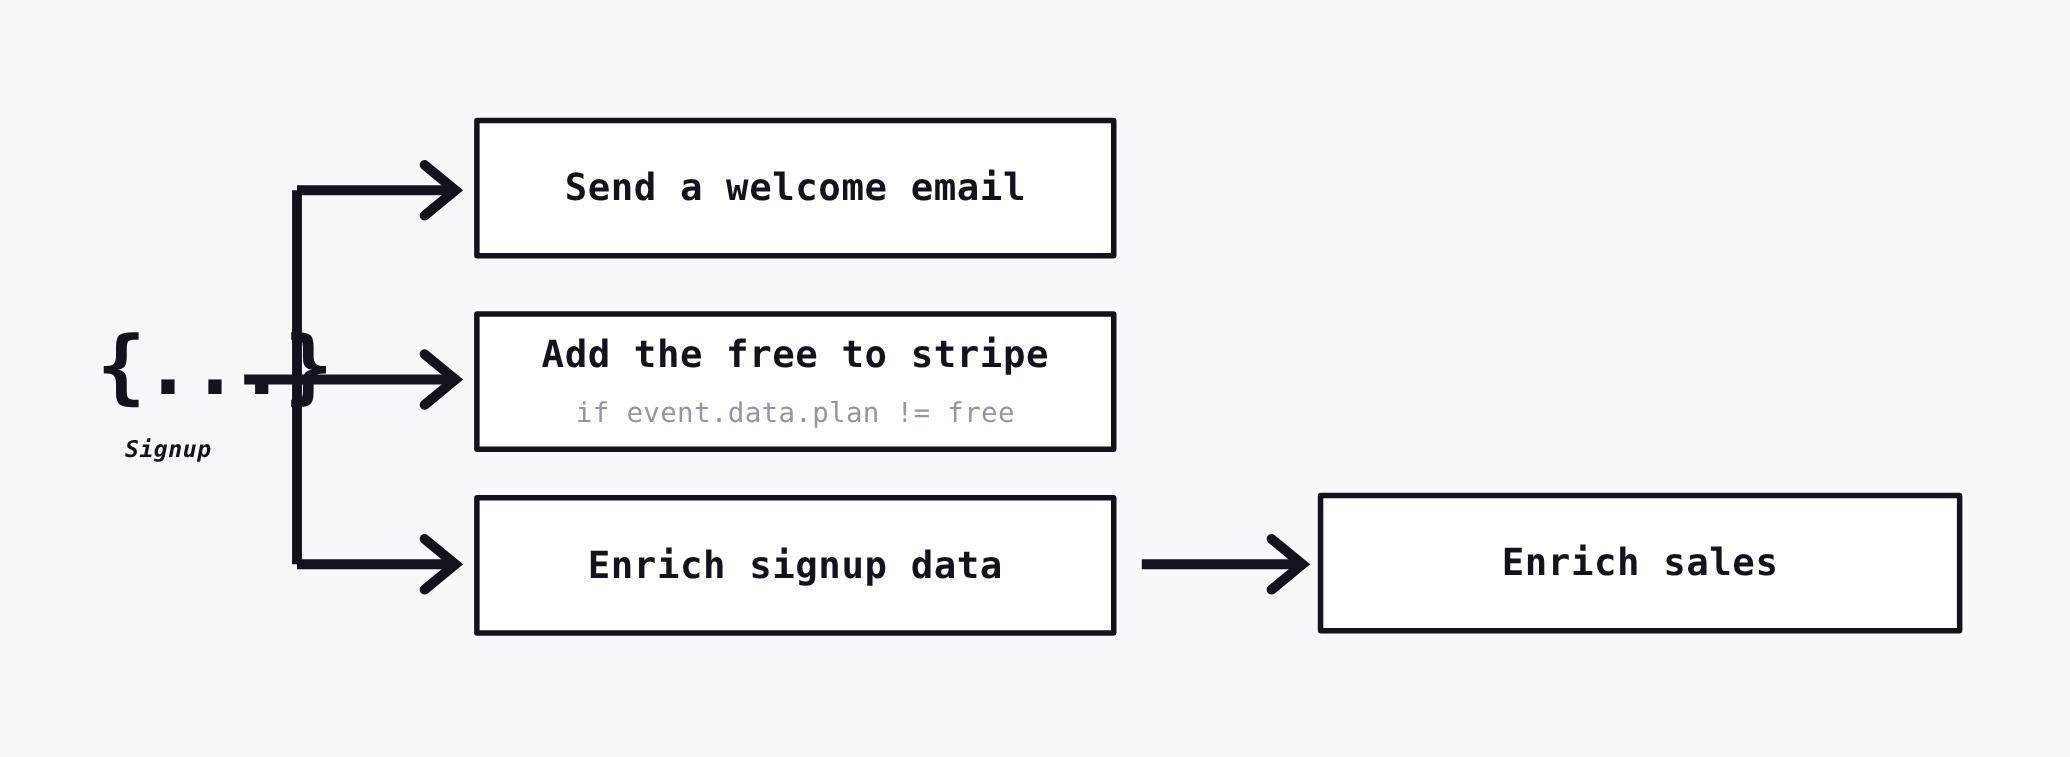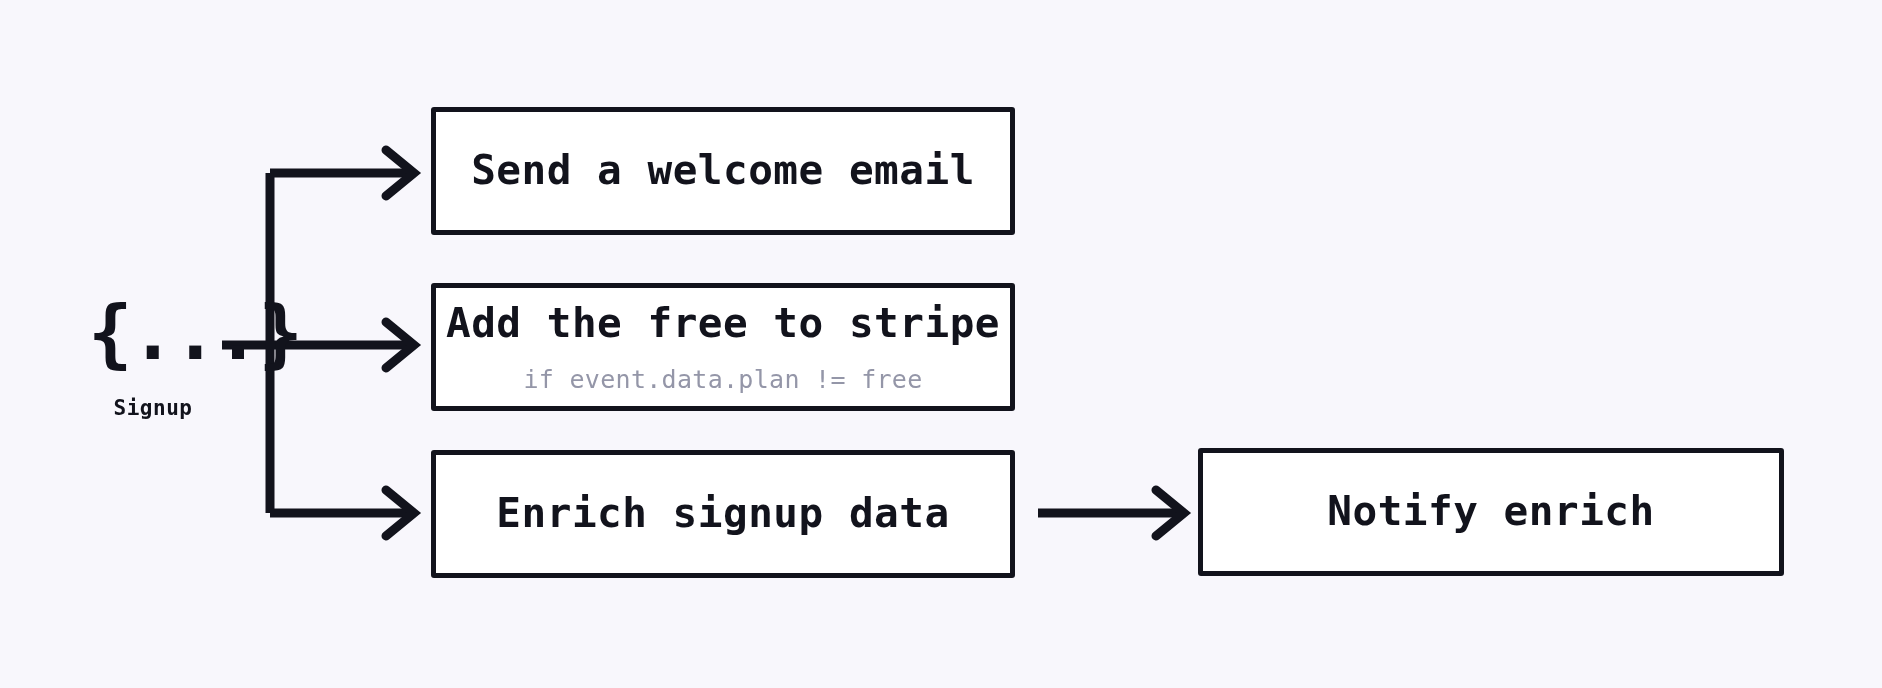--- a/index.html
+++ b/index.html
@@ -46,37 +46,38 @@
     letter-spacing: -2px;
     white-space: nowrap;
   }
   .event-label {
     margin-top: 26px;
     font-family: "DejaVu Sans Mono", "Liberation Mono", monospace;
     font-size: 21px;
     font-weight: 700;
     color: #12131c;
     letter-spacing: 0.5px;
+    font-style: italic;
   }
 
   
   .step-box {
     position: absolute;
     box-sizing: border-box;
     background: #ffffff;
     border: 5px solid #12131c;
     border-radius: 3px;
     display: flex;
     flex-direction: column;
     align-items: center;
     justify-content: center;
   }
   .step-title {
     font-family: "DejaVu Sans Mono", "Liberation Mono", monospace;
-    font-size: 41px;
+    font-size: 34px;
     font-weight: 700;
     color: #12131c;
     letter-spacing: 0.5px;
     line-height: 1.2;
     white-space: nowrap;
   }
   .step-subtitle {
     font-family: "DejaVu Sans Mono", "Liberation Mono", monospace;
     font-size: 25px;
     font-weight: 400;
@@ -132,16 +133,16 @@
     <div class="step-title">Add the free to stripe</div>
     <div class="step-subtitle">if event.data.plan != free</div>
   </div>
 
   <div class="step-box" id="box-enrich">
     <div class="step-title">Enrich signup data</div>
 
   </div>
 
   <div class="step-box" id="box-notify">
-    <div class="step-title">Notify enrich</div>
+    <div class="step-title">Enrich sales</div>
   </div>
 
 </div>
 
 </body></html>

